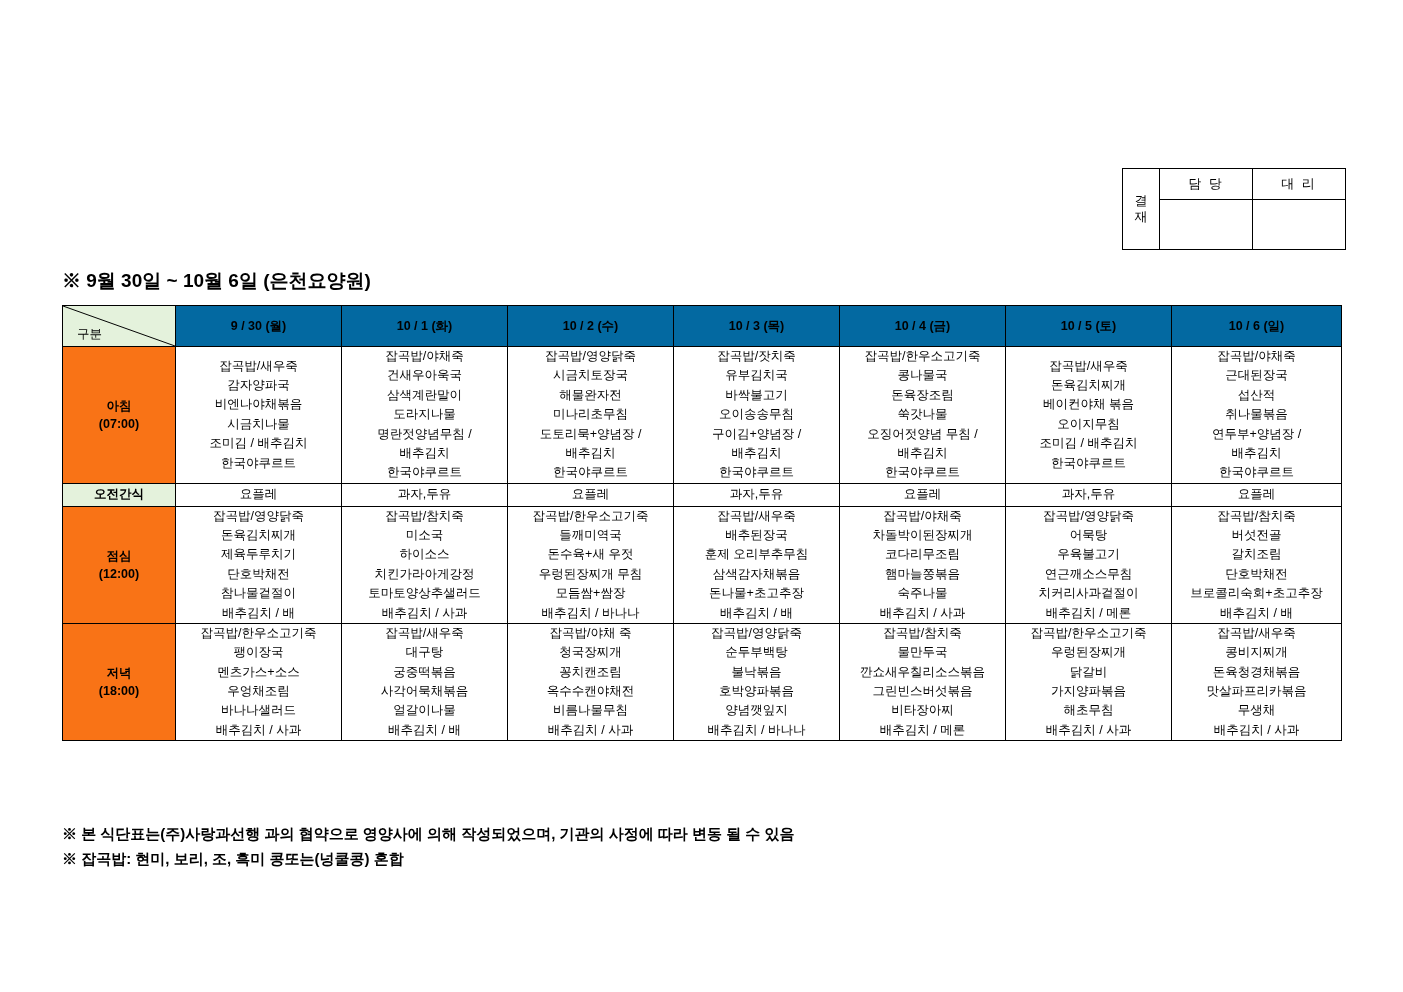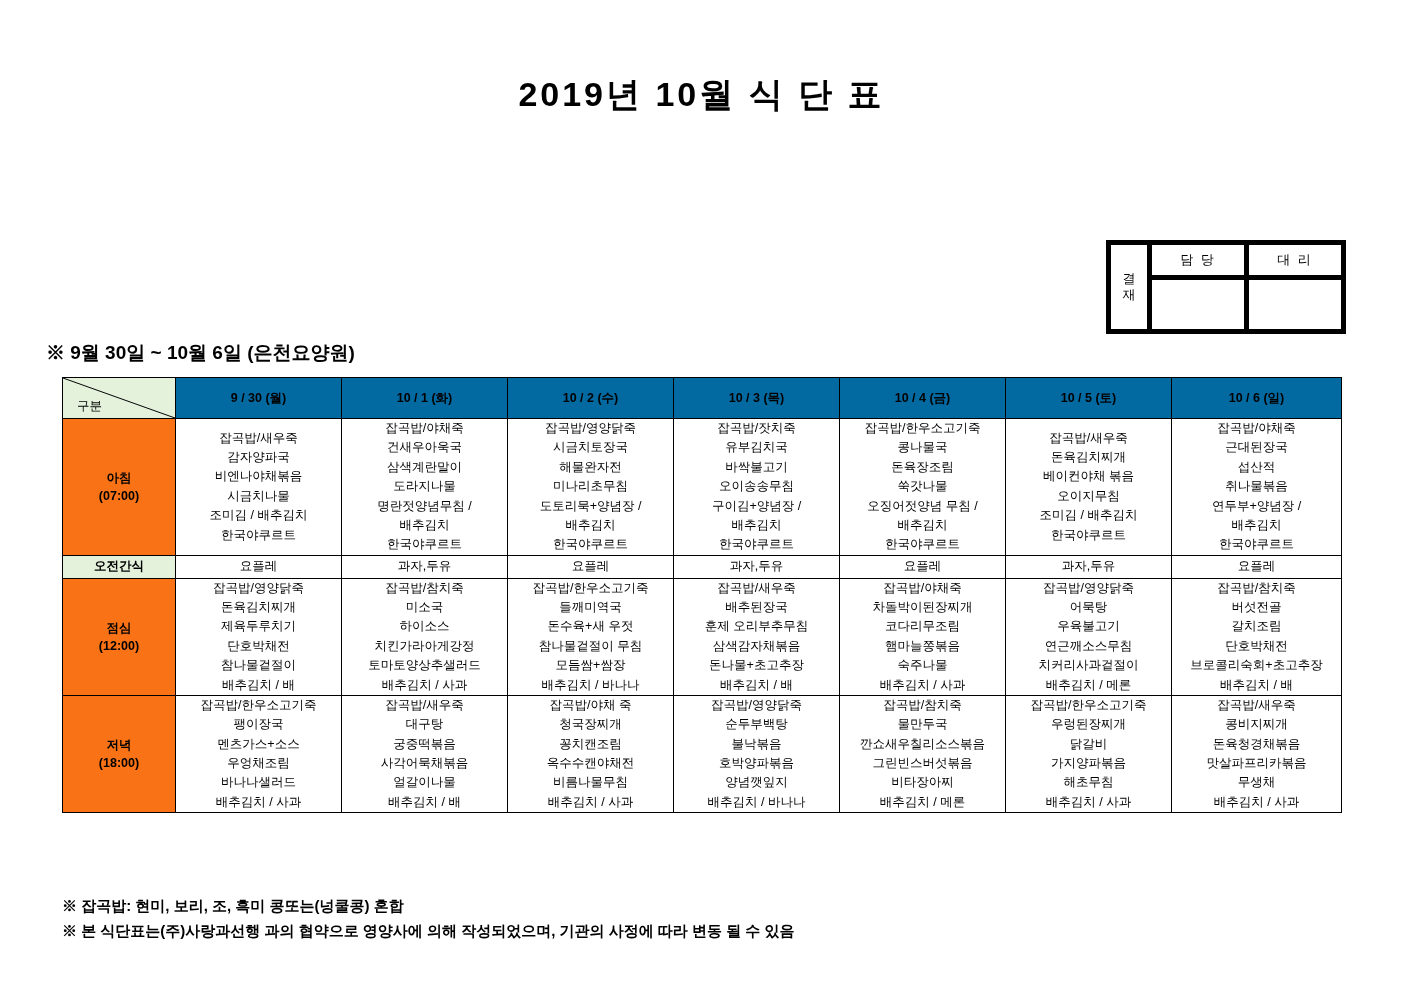--- a/index.html
+++ b/index.html
@@ -27,21 +27,21 @@
     letter-spacing: 3px;
     margin-top: 72px;
   }
   .approval {
     position: absolute;
     top: 168px;
     right: 57px;
     border-collapse: collapse;
   }
   .approval td, .approval th {
-    border: 5px solid #000000;
+    border: 1px solid #000000;
     font-size: 13px;
     text-align: center;
     font-weight: normal;
   }
   .approval .label-cell {
     width: 34px;
     height: 75px;
     line-height: 1.25;
     font-size: 13px;
   }
@@ -49,21 +49,21 @@
     width: 90px;
     height: 28px;
     letter-spacing: 2px;
   }
   .approval .blank-cell {
     height: 47px;
   }
   .subtitle {
     position: absolute;
     top: 268px;
-    left: 46px;
+    left: 62px;
     font-size: 19px;
     font-weight: bold;
   }
   .menu-wrap {
     position: absolute;
     top: 305px;
     left: 62px;
     width: 1279px;
   }
   table.menu {
@@ -143,21 +143,20 @@
     font-size: 15px;
     font-weight: bold;
     line-height: 1.65;
   }
 </style>
 </head>
 <body>
 
 <div class="page">
 
-  <div class="title">2019년 10월 식 단 표</div>
 
   <table class="approval">
     <tbody>
         <tr>
       <td class="label-cell" rowspan="2">
         <span>결</span><br>
         <span>재</span>
       </td>
       <td class="head-cell">담 당</td>
       <td class="head-cell">대 리</td>
@@ -295,21 +294,21 @@
               <div>미소국</div>
               <div>하이소스</div>
               <div>치킨가라아게강정</div>
               <div>토마토양상추샐러드</div>
               <div>배추김치 / 사과</div>
             </td>
             <td class="meal-cell">
               <div>잡곡밥/한우소고기죽</div>
               <div>들깨미역국</div>
               <div>돈수육+새 우젓</div>
-              <div>참나물겉절이 무침</div>
+              <div>우렁된장찌개 무침</div>
               <div>모듬쌈+쌈장</div>
               <div>배추김치 / 바나나</div>
             </td>
             <td class="meal-cell">
               <div>잡곡밥/새우죽</div>
               <div>배추된장국</div>
               <div>훈제 오리부추무침</div>
               <div>삼색감자채볶음</div>
               <div>돈나물+초고추장</div>
               <div>배추김치 / 배</div>
@@ -399,17 +398,17 @@
               <div>맛살파프리카볶음</div>
               <div>무생채</div>
               <div>배추김치 / 사과</div>
             </td>
           </tr>
         </tbody>
     </table>
   </div>
 
   <div class="footnotes">
+    <div>※ 본 식단표는(주)사랑과선행 과의 협약으로 영양사에 의해 작성되었으며, 기관의 사정에 따라 변동 될 수 있음</div>
     <div>※ 잡곡밥: 현미, 보리, 조, 흑미 콩또는(넝쿨콩) 혼합</div>
-    <div>※ 본 식단표는(주)사랑과선행 과의 협약으로 영양사에 의해 작성되었으며, 기관의 사정에 따라 변동 될 수 있음</div>
   </div>
 
 </div>
 
 </body></html>

